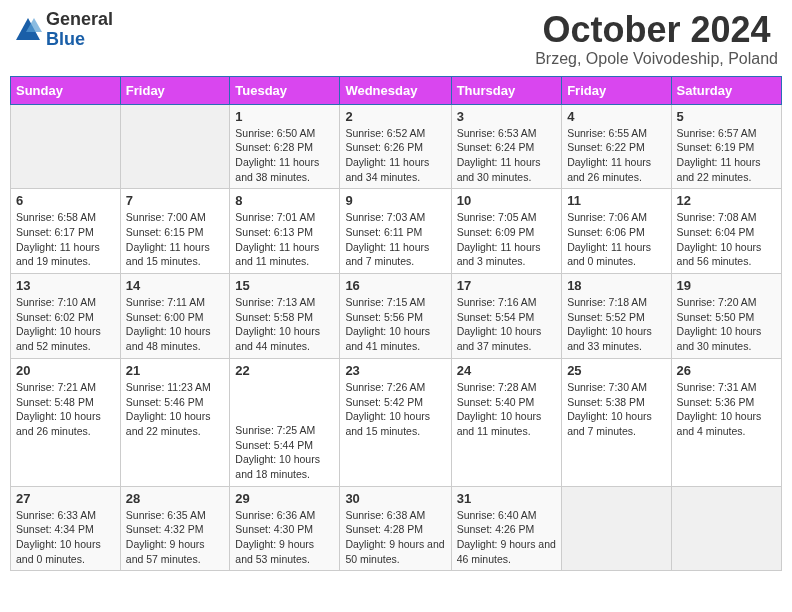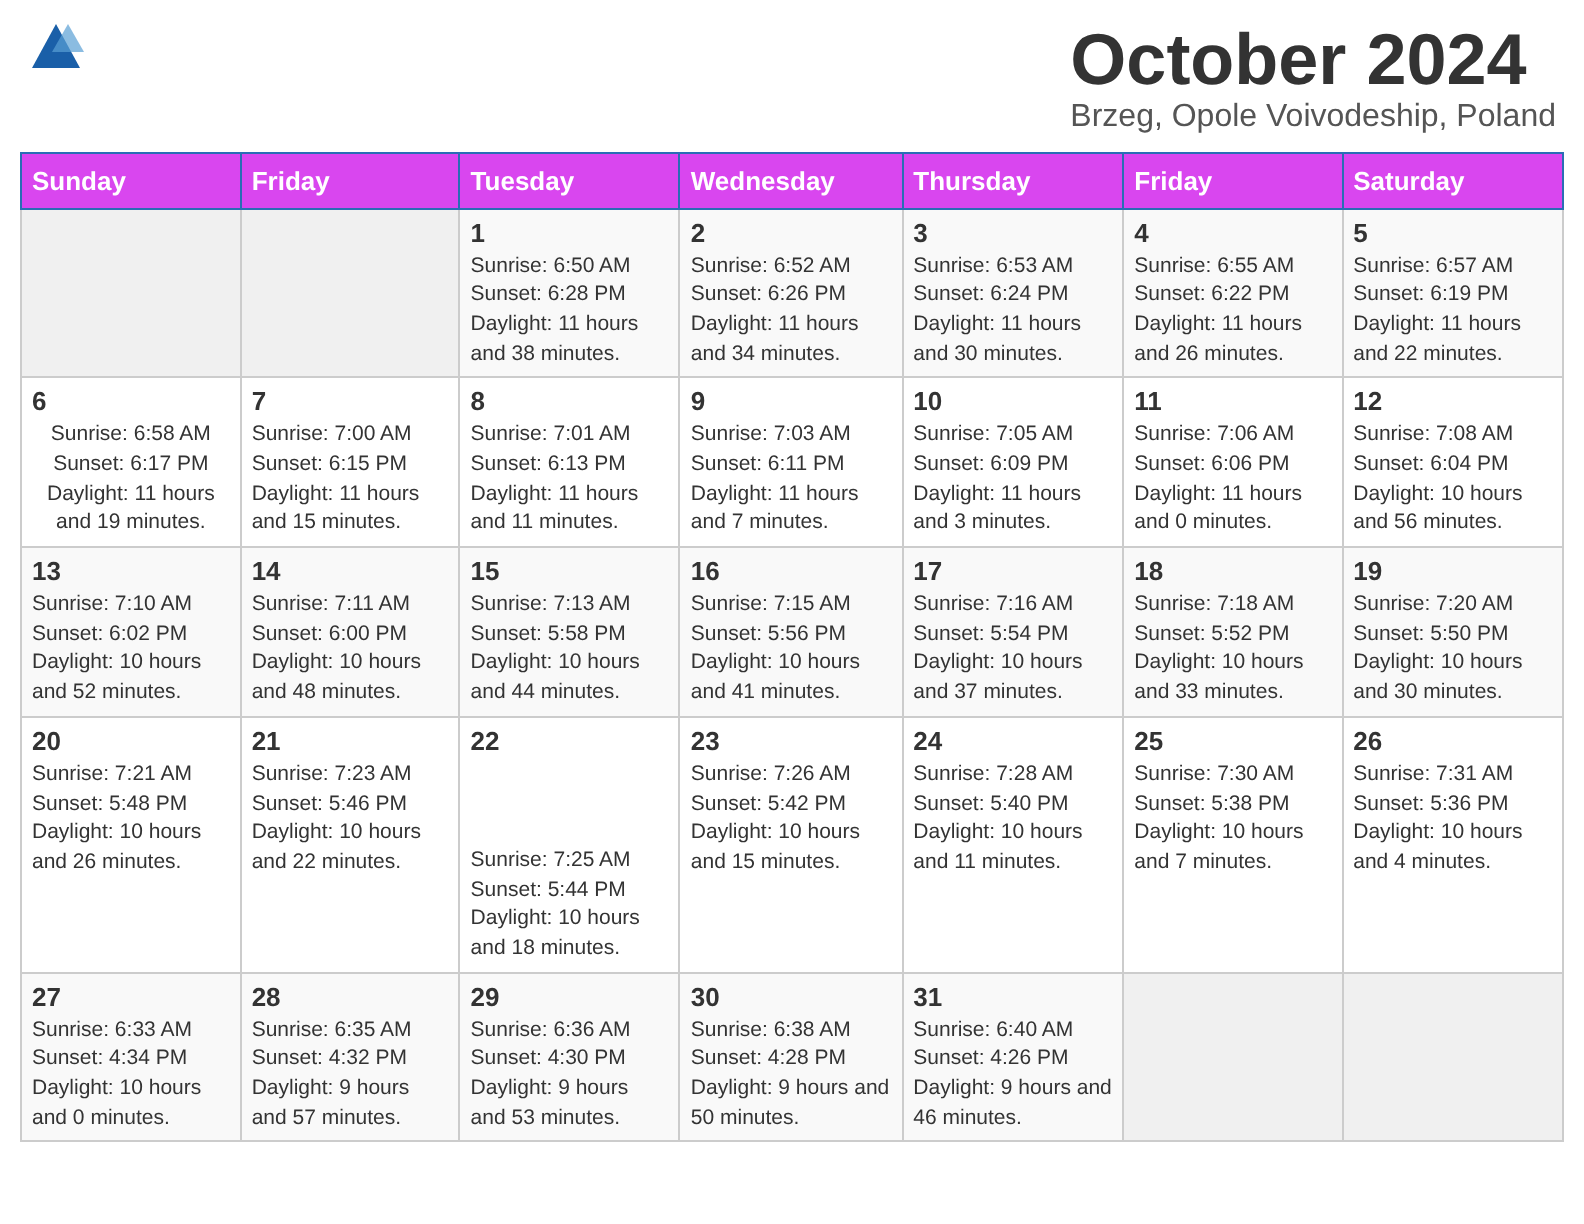--- a/index.html
+++ b/index.html
@@ -35,21 +35,21 @@
       font-size: 18px;
       font-weight: bold;
       color: #1a5fa8;
     }
     .logo-icon {
       width: 28px;
       height: 28px;
       margin-right: 4px;
     }
     .title-block {
-      text-align: left;
+      text-align: center;
       margin-left: 44px;
     }
     .month-title {
       font-size: 36px;
       font-weight: bold;
       color: #333;
       line-height: 1.1;
     }
     .location {
       font-size: 16px;
@@ -100,20 +100,24 @@
   </style>
 </head>
 <body>
 
 <div class="header">
   <div class="logo">
     <svg class="logo-icon" viewBox="0 0 28 28">
       <polygon points="14,2 26,24 2,24" fill="#1a5fa8"></polygon>
       <polygon points="20,2 28,16 12,16" fill="#5a9fd4" opacity="0.7"></polygon>
     </svg>
+    <div class="logo-text">
+      <span class="logo-general">General</span>
+      <span class="logo-blue">Blue</span>
+    </div>
   </div>
   <div class="title-block">
     <div class="month-title">October 2024</div>
     <div class="location">Brzeg, Opole Voivodeship, Poland</div>
   </div>
 </div>
 
 <table>
   <thead>
     <tr id="header-row">
@@ -157,21 +161,21 @@
         <td>
           <span class="day-num">5</span>
           <div class="day-info" style="white-space: pre-line;">Sunrise: 6:57 AM
 Sunset: 6:19 PM
 Daylight: 11 hours and 22 minutes.</div>
         </td>
       </tr>
       <tr>
         <td>
           <span class="day-num">6</span>
-          <div class="day-info" style="white-space: pre-line; text-align: center;">Sunrise: 6:58 AM
+          <div class="day-info" style="white-space: pre-line;">Sunrise: 6:58 AM
 Sunset: 6:17 PM
 Daylight: 11 hours and 19 minutes.</div>
         </td>
         <td>
           <span class="day-num">7</span>
           <div class="day-info" style="white-space: pre-line;">Sunrise: 7:00 AM
 Sunset: 6:15 PM
 Daylight: 11 hours and 15 minutes.</div>
         </td>
         <td>
@@ -251,21 +255,21 @@
       </tr>
       <tr>
         <td>
           <span class="day-num">20</span>
           <div class="day-info" style="white-space: pre-line;">Sunrise: 7:21 AM
 Sunset: 5:48 PM
 Daylight: 10 hours and 26 minutes.</div>
         </td>
         <td>
           <span class="day-num">21</span>
-          <div class="day-info" style="white-space: pre-line;">Sunrise: 7:23 AM
+          <div class="day-info" style="white-space: pre-line;">Sunrise: 11:23 AM
 Sunset: 5:46 PM
 Daylight: 10 hours and 22 minutes.</div>
         </td>
         <td>
           <span class="day-num">22</span>
           <div class="day-info" style="white-space: pre-line; margin-top: 45px;">Sunrise: 7:25 AM
 Sunset: 5:44 PM
 Daylight: 10 hours and 18 minutes.</div>
         </td>
         <td>

